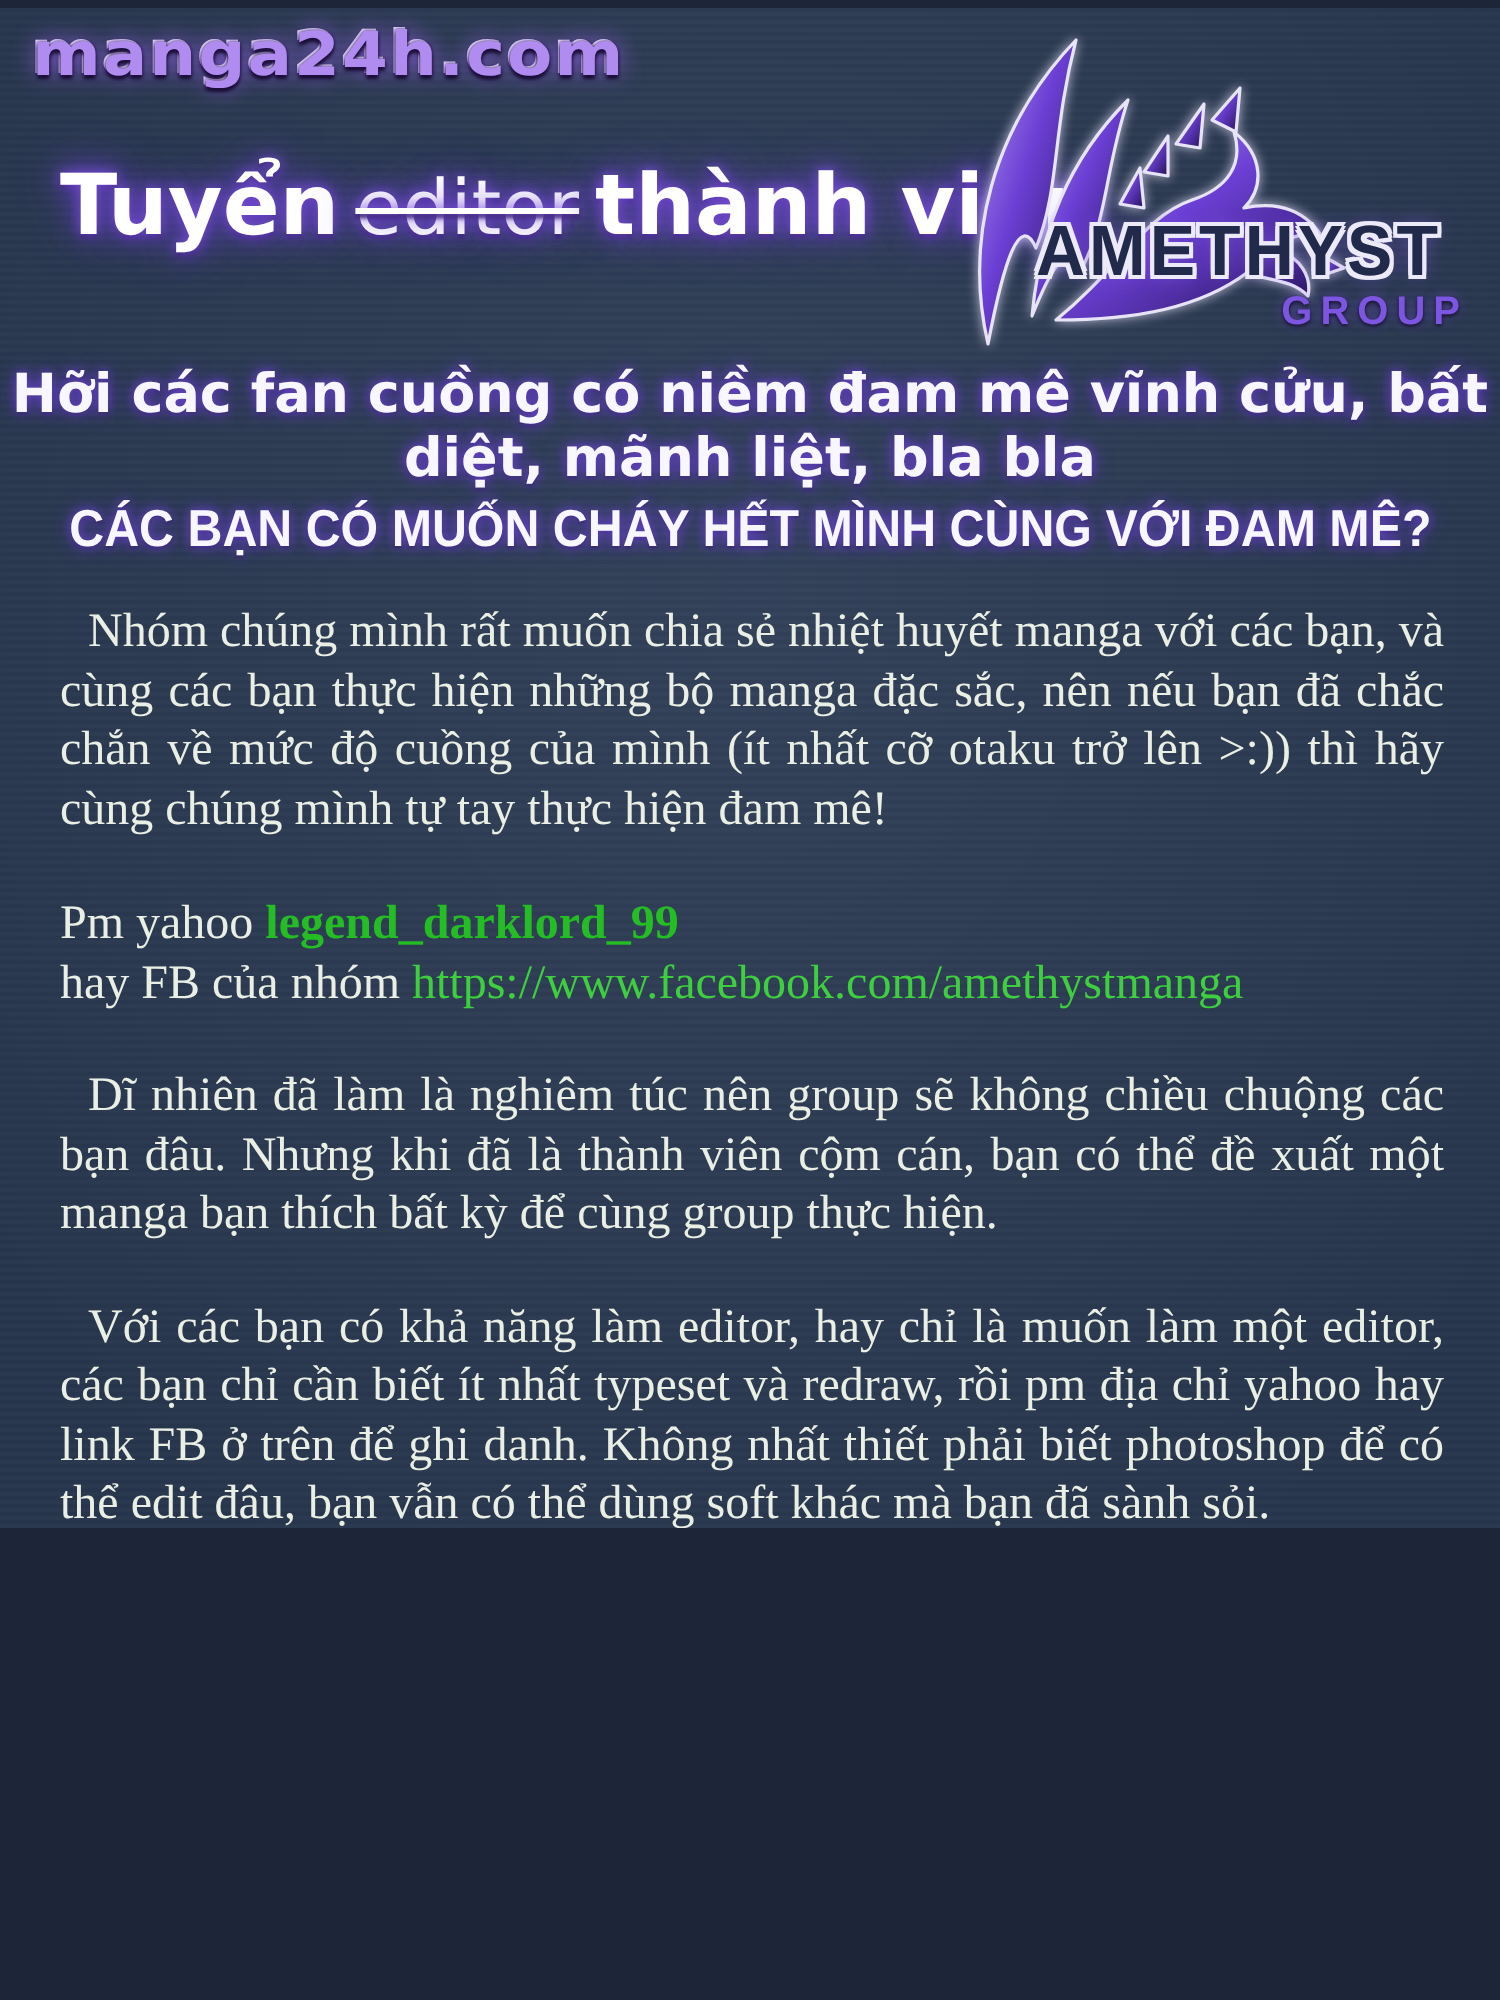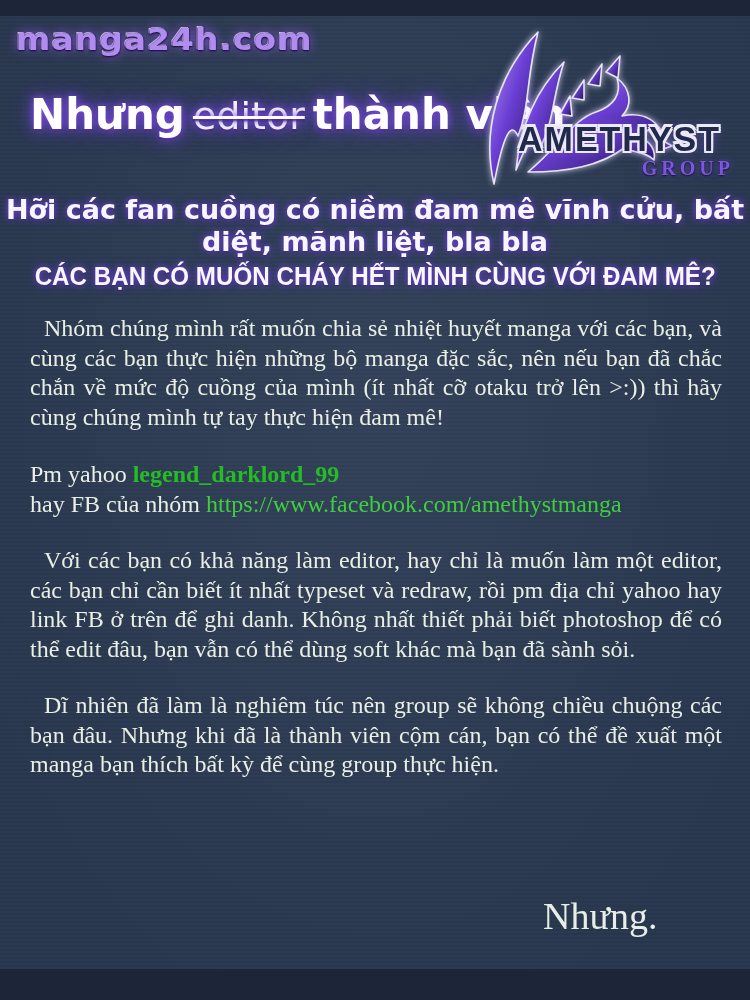--- a/index.html
+++ b/index.html
@@ -1,17 +1,17 @@
 <!DOCTYPE html>
 <html><head>
 <meta charset="utf-8">
 <style>
   html,body{margin:0;padding:0;background:#1c2638;}
   .page{
-    position:relative;width:750px;height:953px;margin:16px auto;overflow:hidden;
+    position:relative;width:750px;height:760px;margin:4px auto;overflow:hidden;
     background:#2b3a53;
     background-image:
       radial-gradient(ellipse at 50% 38%, rgba(255,255,255,0.035), rgba(0,0,0,0.07) 85%),
       repeating-linear-gradient(0deg, rgba(255,255,255,0.015) 0 2px, rgba(0,0,0,0.015) 2px 4px);
     font-family:"DejaVu Sans", sans-serif;
   }
 
   
   .site-logo{
     position:absolute;left:16px;top:5px;
@@ -49,21 +49,21 @@
     transform:scaleY(1.05);transform-origin:left top;
     text-shadow:
       -2px -2px 0 #eceaf8, 2px -2px 0 #eceaf8,
       -2px  2px 0 #eceaf8, 2px  2px 0 #eceaf8,
       -2px  0   0 #eceaf8, 2px  0   0 #eceaf8,
       0    -2px 0 #eceaf8, 0    2px 0 #eceaf8,
       0 0 10px rgba(130,90,230,.8);
   }
   .group-sub{
     position:absolute;right:16px;top:141px;
-    font-family:Liberation Serif, serif;
+    font-family:Liberation Sans, sans-serif;
     font-size:20px;font-weight:bold;letter-spacing:4px;
     color:#7c55e0;
     text-shadow:0 1px 2px #120c2a, 0 0 6px rgba(124,85,224,.6);
   }
 
   
   .intro{position:absolute;left:0;top:178px;width:750px;text-align:center;color:#f8f6ff;}
   .intro .line{
     font-size:27px;line-height:32px;font-weight:700;
     text-shadow:0 0 5px #6747c8,0 0 10px #5a3cb4,0 1px 2px #1e1640;
@@ -101,21 +101,21 @@
   }
 </style>
 </head>
 <body>
 
 <div class="page">
 
   <div class="site-logo">manga24h.com</div>
 
   <div class="title">
-    <span>Nhưng</span><span class="strike">editor</span><span>thành viên</span>
+    <span>Tuyển</span><span class="strike">editor</span><span>thành viên</span>
   </div>
 
   <div class="group-logo">
     <svg width="210" height="166" viewBox="0 0 210 166">
       <defs>
         <linearGradient id="drg" x1="0" y1="0" x2="1" y2="1">
           <stop offset="0" stop-color="#b49af2"></stop>
           <stop offset="0.45" stop-color="#6b3fd4"></stop>
           <stop offset="1" stop-color="#241354"></stop>
         </linearGradient>
@@ -149,20 +149,20 @@
     <p>Nhóm chúng mình rất muốn chia sẻ nhiệt huyết manga với các bạn, và cùng các bạn thực hiện những bộ manga đặc sắc, nên nếu bạn đã chắc chắn về mức độ cuồng của mình (ít nhất cỡ otaku trở lên &gt;:)) thì hãy cùng chúng mình tự tay thực hiện đam mê!</p>
 
     <div class="contact-line">
       <span>Pm yahoo </span><span class="yahoo-id">legend_darklord_99</span>
     </div>
     <div class="contact-line">
       <span>hay FB của nhóm </span><span class="fb-url">https://www.facebook.com/amethystmanga</span>
     </div>
     <div class="contact-gap"></div>
 
+    <p>Dĩ nhiên đã làm là nghiêm túc nên group sẽ không chiều chuộng các bạn đâu. Nhưng khi đã là thành viên cộm cán, bạn có thể đề xuất một manga bạn thích bất kỳ để cùng group thực hiện.</p>
+
     <p>Với các bạn có khả năng làm editor, hay chỉ là muốn làm một editor, các bạn chỉ cần biết ít nhất typeset và redraw, rồi pm địa chỉ yahoo hay link FB ở trên để ghi danh. Không nhất thiết phải biết photoshop để có thể edit đâu, bạn vẫn có thể dùng soft khác mà bạn đã sành sỏi.</p>
-
-    <p>Dĩ nhiên đã làm là nghiêm túc nên group sẽ không chiều chuộng các bạn đâu. Nhưng khi đã là thành viên cộm cán, bạn có thể đề xuất một manga bạn thích bất kỳ để cùng group thực hiện.</p>
   </div>
 
   <div class="signoff">Nhưng.</div>
 
 </div>
 
 </body></html>

